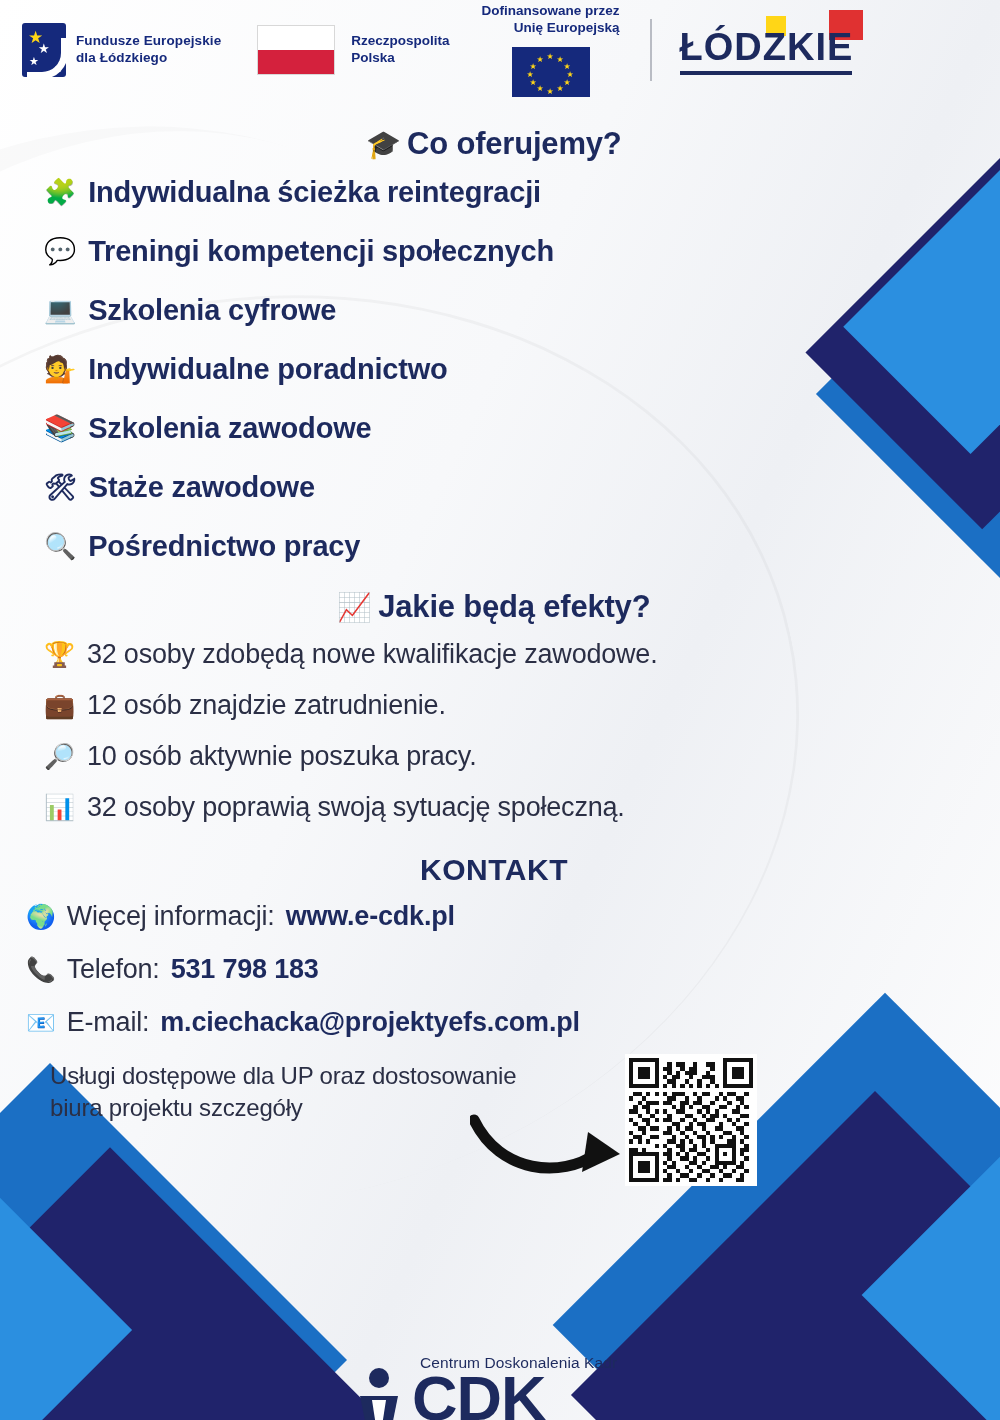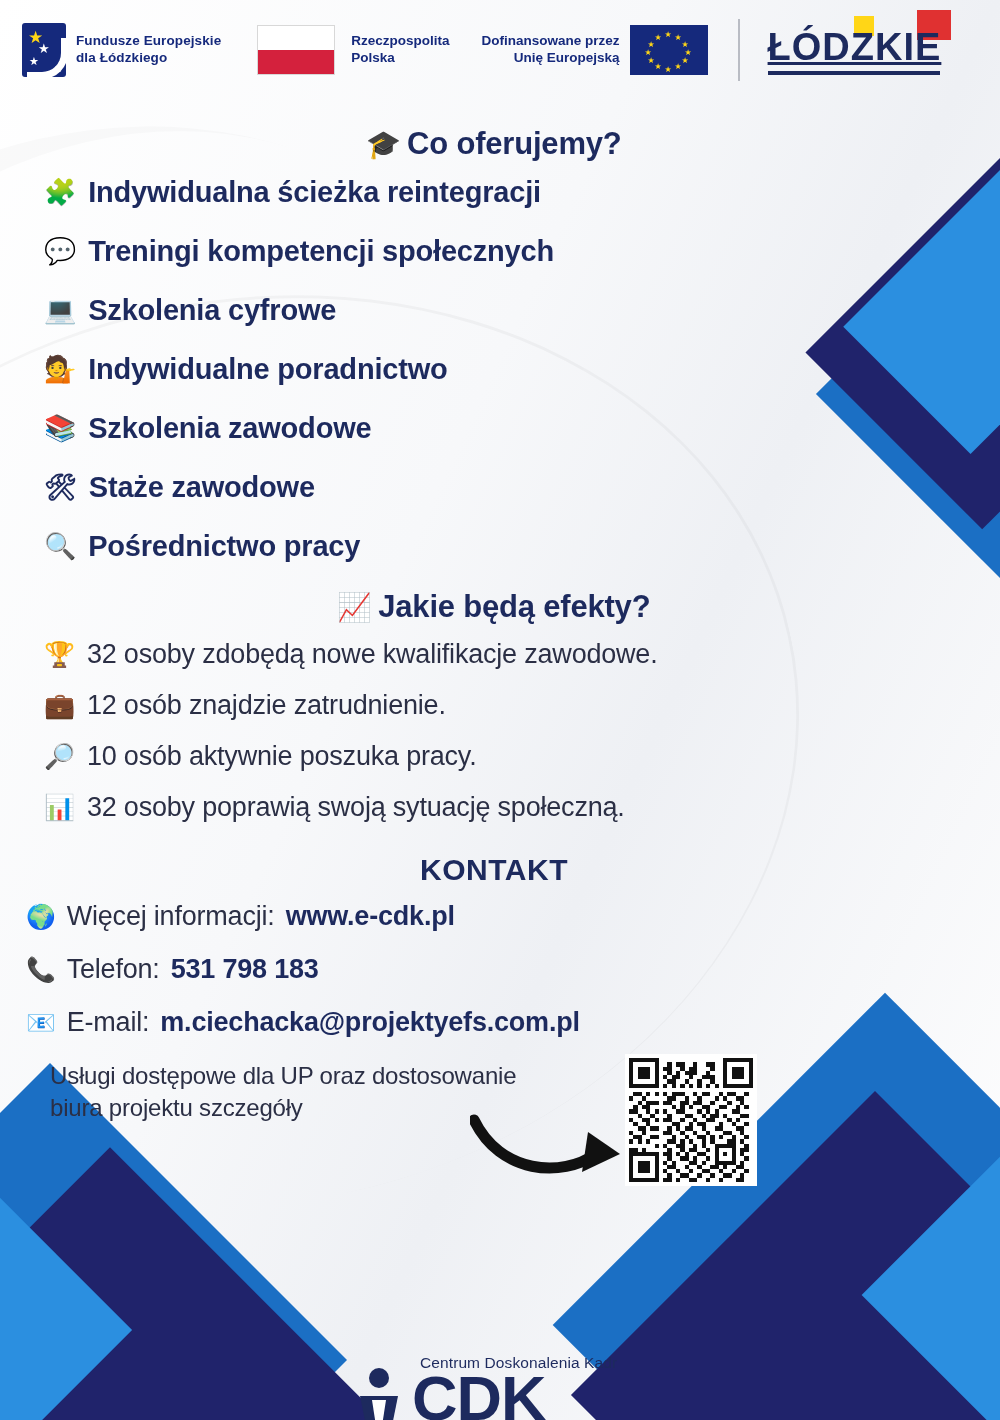--- a/index.html
+++ b/index.html
@@ -157,21 +157,21 @@
     background: linear-gradient(to bottom, #ffffff 0 50%, #d4213d 50% 100%);
   }
   .pl-text {
     font-size: 13.5px;
     font-weight: bold;
     color: #15297c;
     line-height: 1.25;
   }
 
   
-  .eu-logo { gap: 10px; margin-left: 32px; }
+  .eu-logo { gap: 10px; margin-left: 32px; flex-direction: column; }
   .eu-text {
     font-size: 13.5px;
     font-weight: bold;
     color: #15297c;
     line-height: 1.25;
     text-align: right;
   }
   .eu-flag {
     width: 78px; height: 50px;
     background: #15297c;
@@ -193,21 +193,20 @@
 
   
   .lodzkie-logo { margin-left: 28px; position: relative; }
   .lodzkie-word {
     font-size: 38px;
     font-weight: bold;
     color: #1d2a5e;
     letter-spacing: 1px;
     position: relative;
     font-family: "Liberation Sans", sans-serif;
-    text-decoration: underline;
   }
   .lodzkie-word .yellow-sq {
     position: absolute;
     width: 20px; height: 20px;
     background: #ffd617;
     left: 86px; top: -10px;
     z-index: -1;
   }
   .lodzkie-word .red-sq {
     position: absolute;

